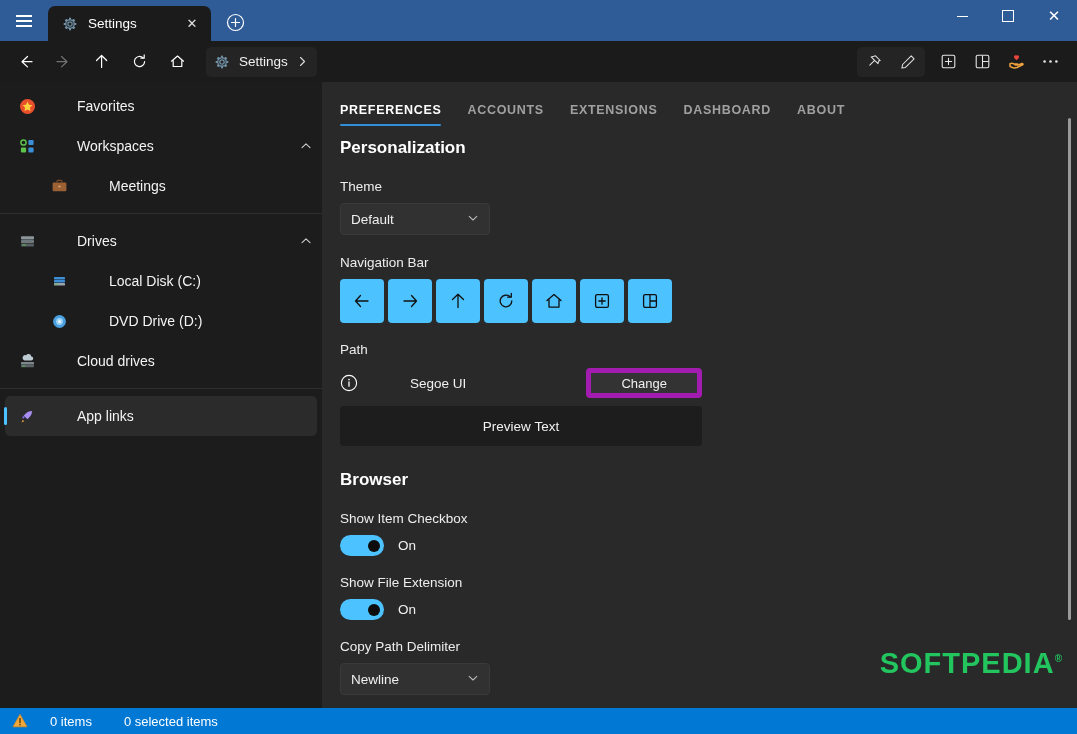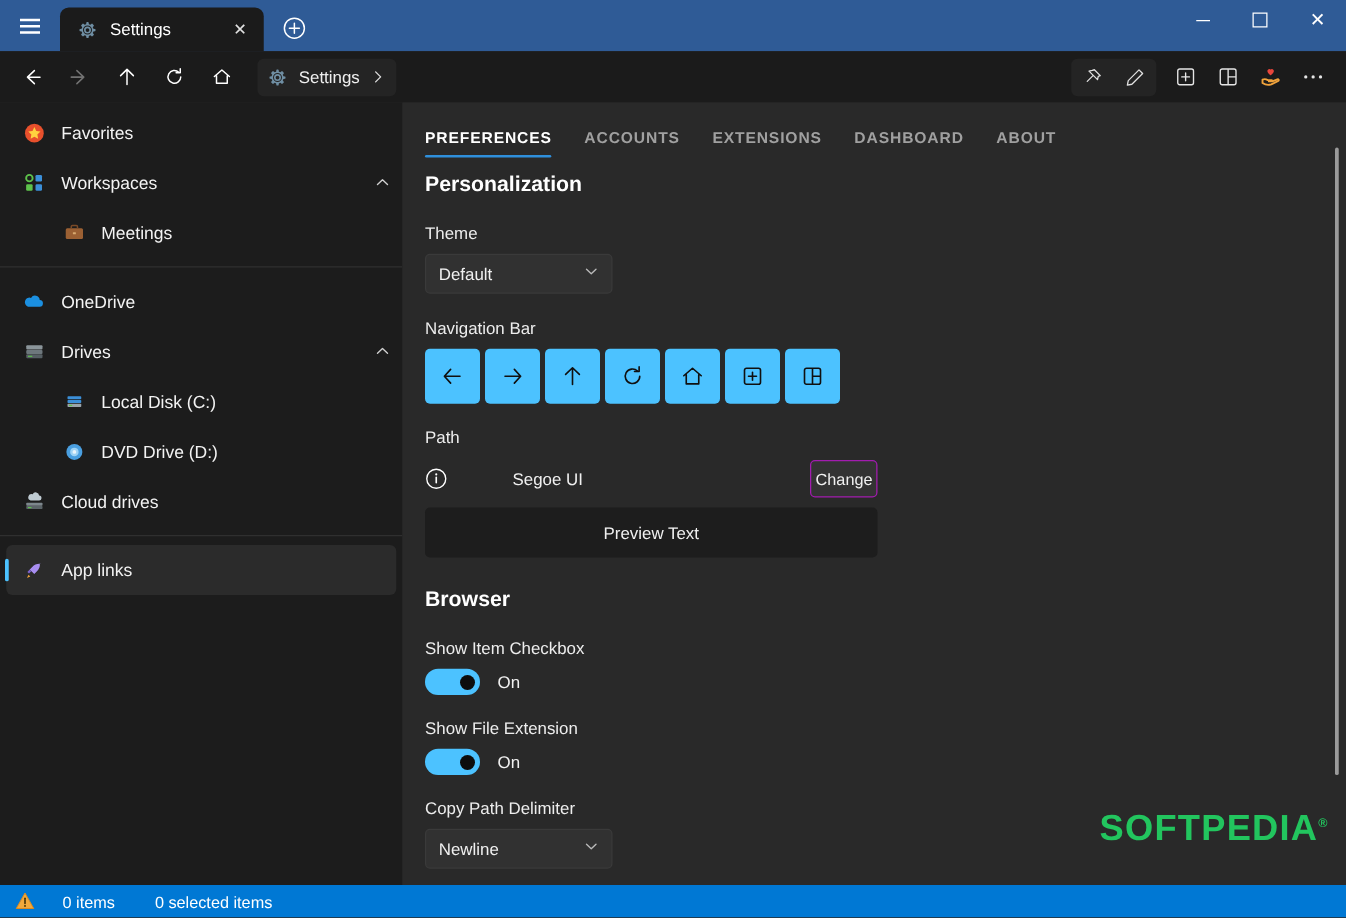--- a/index.html
+++ b/index.html
@@ -112,21 +112,21 @@
 
   
   .sidebar {
     position: absolute; top: 82px; left: 0; width: 322px; height: 626px;
     background: #1c1c1c;
     overflow: hidden;
   }
   .side-item {
     position: relative; display: flex; align-items: center;
     height: 40px; margin: 0 5px; border-radius: 5px;
-    padding-left: 13px; cursor: pointer;
+    padding-left: 13px; cursor: pointer; gap: 28px;
   }
   .side-item.child { padding-left: 45px; }
   .side-item.selected { background: #2b2b2b; }
   .side-item.selected::before {
     content: ""; position: absolute; left: -1px; top: 11px;
     width: 3px; height: 18px; background: #4cc2ff; border-radius: 2px;
   }
   .side-icon {
     width: 18px; height: 18px; flex: 0 0 18px; margin-right: 13px;
     display: flex; align-items: center; justify-content: center;
@@ -171,22 +171,22 @@
   .navsq {
     width: 44px; height: 44px; background: #4cc2ff; border-radius: 4px;
     margin-right: 4px; display: flex; align-items: center; justify-content: center;
     cursor: pointer;
   }
 
   .fontrow { display: flex; align-items: center; width: 362px; height: 34px; }
   .info-icon { width: 18px; height: 18px; margin-right: 12px; }
   .font-name { font-size: 13.5px; color: #f0f0f0; flex: 1; margin-left: 40px; }
   .btn-change {
-    height: 30px; padding: 0 3px; background: #333333;
-    border: 1px solid #a21caf; border-radius: 4px;
+    height: 30px; padding: 0 30px; background: #333333;
+    border: 5px solid #a21caf; border-radius: 4px;
     font-size: 13px; color: #f0f0f0; cursor: pointer;
     display: flex; align-items: center;
   }
   .preview-box {
     width: 362px; height: 40px; background: #1d1d1d;
     border-radius: 4px; display: flex; align-items: center;
     justify-content: center; font-size: 13.5px; color: #f0f0f0;
     margin-top: 6px; margin-bottom: 24px;
   }
 
@@ -384,28 +384,20 @@
             <rect x="7.3" y="7.7" width="2.4" height="1.6" rx="0.4" fill="#d8a96f"></rect>
           </svg>
         </span>
         <span class="side-label">Meetings</span>
       </div>
     </div>
 
     <div class="side-sep"></div>
 
     <div>
-      <div class="side-item">
-        <span class="side-icon">
-          <svg width="18" height="18" viewBox="0 0 18 18">
-            <path d="M4.4 13.3h9.1a2.7 2.7 0 0 0 .3-5.4 3.8 3.8 0 0 0-7-1.6A3 3 0 0 0 4.4 13.3z" fill="#1b8fe0"></path>
-          </svg>
-        </span>
-        <span class="side-label">OneDrive</span>
-      </div>
 
       <div class="side-item">
         <span class="side-icon">
           <svg width="17" height="17" viewBox="0 0 17 17">
             <rect x="2" y="3.2" width="13" height="3.4" rx="0.8" fill="#8a9499"></rect>
             <rect x="2" y="7" width="13" height="3.1" rx="0.8" fill="#6d777c"></rect>
             <rect x="2" y="10.4" width="13" height="3.1" rx="0.8" fill="#565f64"></rect>
             <rect x="3.4" y="11.6" width="3.4" height="0.9" fill="#5dc24b"></rect>
           </svg>
         </span>

